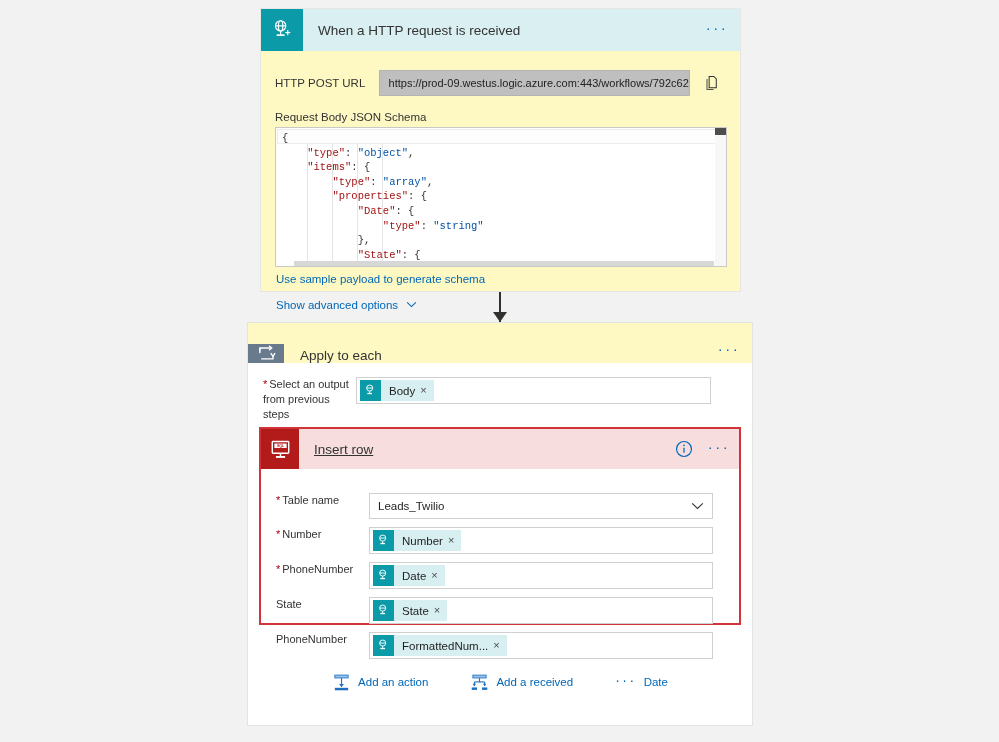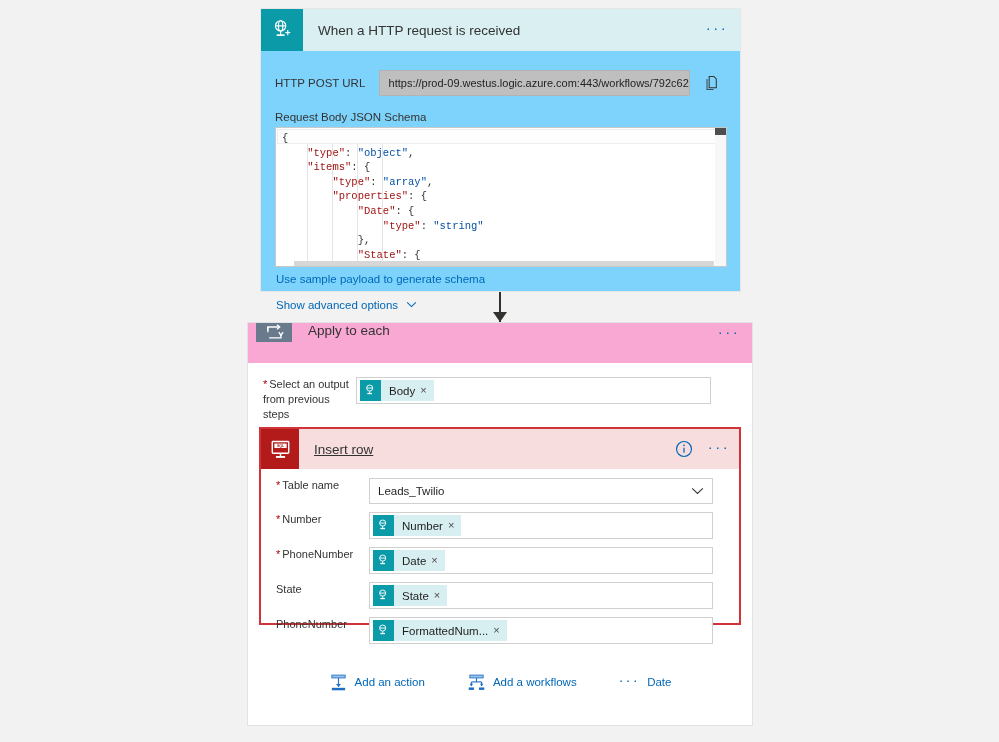--- a/index.html
+++ b/index.html
@@ -12,21 +12,21 @@
     color: #333333;
     overflow: hidden;
     position: relative;
   }
 
   
   .trigger-card {
     position: absolute;
     left: 260px; top: 8px;
     width: 481px; height: 284px;
-    background: #7dd3fc;
+    background: #fef9c3;
     border: 1px solid #e6e6e6;
   }
   .card-header {
     height: 42px;
     display: flex;
     align-items: stretch;
     background: #d9eff1;
   }
   .hdr-iconbox {
     width: 42px; min-width: 42px;
@@ -147,23 +147,22 @@
   
   .scope-card {
     position: absolute;
     left: 247px; top: 322px;
     width: 506px; height: 404px;
     background: #ffffff;
     border: 1px solid #e2e2e2;
   }
   .scope-header {
     height: 40px;
-    display: flex; align-items: flex-start;
-    background: #f9a8d4;
-    padding-left: 8px;
+    display: flex; align-items: flex-end;
+    background: #fef9c3;
   }
   .scope-iconbox {
     width: 36px; min-width: 36px;
     background: #697a8d;
     display: flex; align-items: center; justify-content: center;
   }
   .scope-title {
     flex: 1; display: flex; align-items: center;
     padding-left: 16px; font-size: 13.5px; color: #333;
   }
@@ -234,21 +233,21 @@
     background: #b31b1b;
     display: flex; align-items: center; justify-content: center;
   }
   .insert-title {
     flex: 1; display: flex; align-items: center;
     padding-left: 15px; font-size: 13.5px; color: #333; text-decoration: underline;
   }
   .info-btn {
     width: 30px; display: flex; align-items: center; justify-content: center;
   }
-  .insert-body { padding: 9px 0 0 0; }
+  .insert-body { padding: 24px 0 0 0; }
   .insert-row-field { margin-bottom: 8px; }
 
   .dropdown {
     width: 344px; height: 26px;
     border: 1px solid #d0d0d0;
     background: #fff;
     display: flex; align-items: center;
     padding: 0 8px;
     justify-content: space-between;
     font-size: 11.5px;
@@ -525,20 +524,20 @@
         <line x1="10" y1="5.4" x2="10" y2="9.4" stroke="#1f6fc4" stroke-width="1.2"></line>
         <path d="M4.6 9.4 H15.4" stroke="#1f6fc4" stroke-width="1.2"></path>
         <line x1="4.6" y1="9.4" x2="4.6" y2="13.4" stroke="#1f6fc4" stroke-width="1.2"></line>
         <line x1="15.4" y1="9.4" x2="15.4" y2="13.4" stroke="#1f6fc4" stroke-width="1.2"></line>
         <path d="M2.8 11.4 L4.6 14 L6.4 11.4 Z" fill="#1f6fc4"></path>
         <path d="M13.6 11.4 L15.4 14 L17.2 11.4 Z" fill="#1f6fc4"></path>
         <rect x="1.8" y="15.2" width="5.6" height="2.6" fill="#1f6fc4"></rect>
         <rect x="12.6" y="15.2" width="5.6" height="2.6" fill="#1f6fc4"></rect>
       </svg>
     </span>
-    <span>Add a workflows</span>
+    <span>Add a received</span>
   </div>
 
   <div class="fmore">
     <span class="dots">···</span>
     <span>Date</span>
   </div>
 </div>
 
 </body></html>

